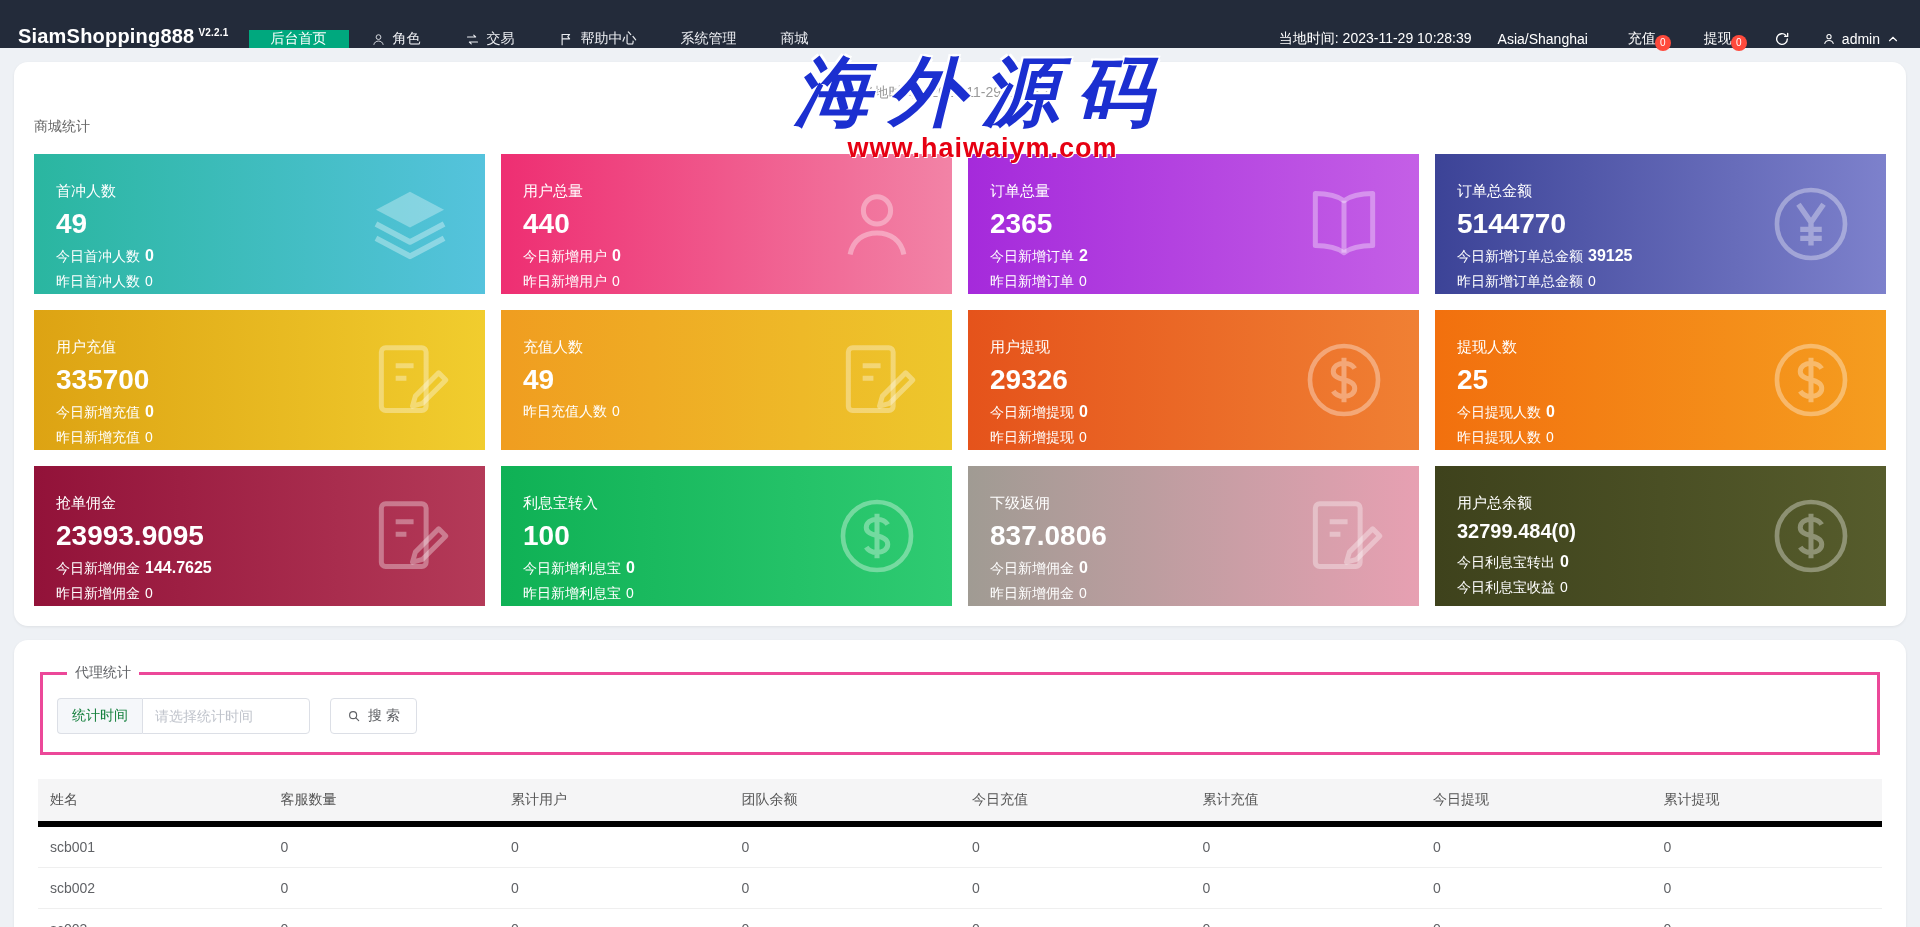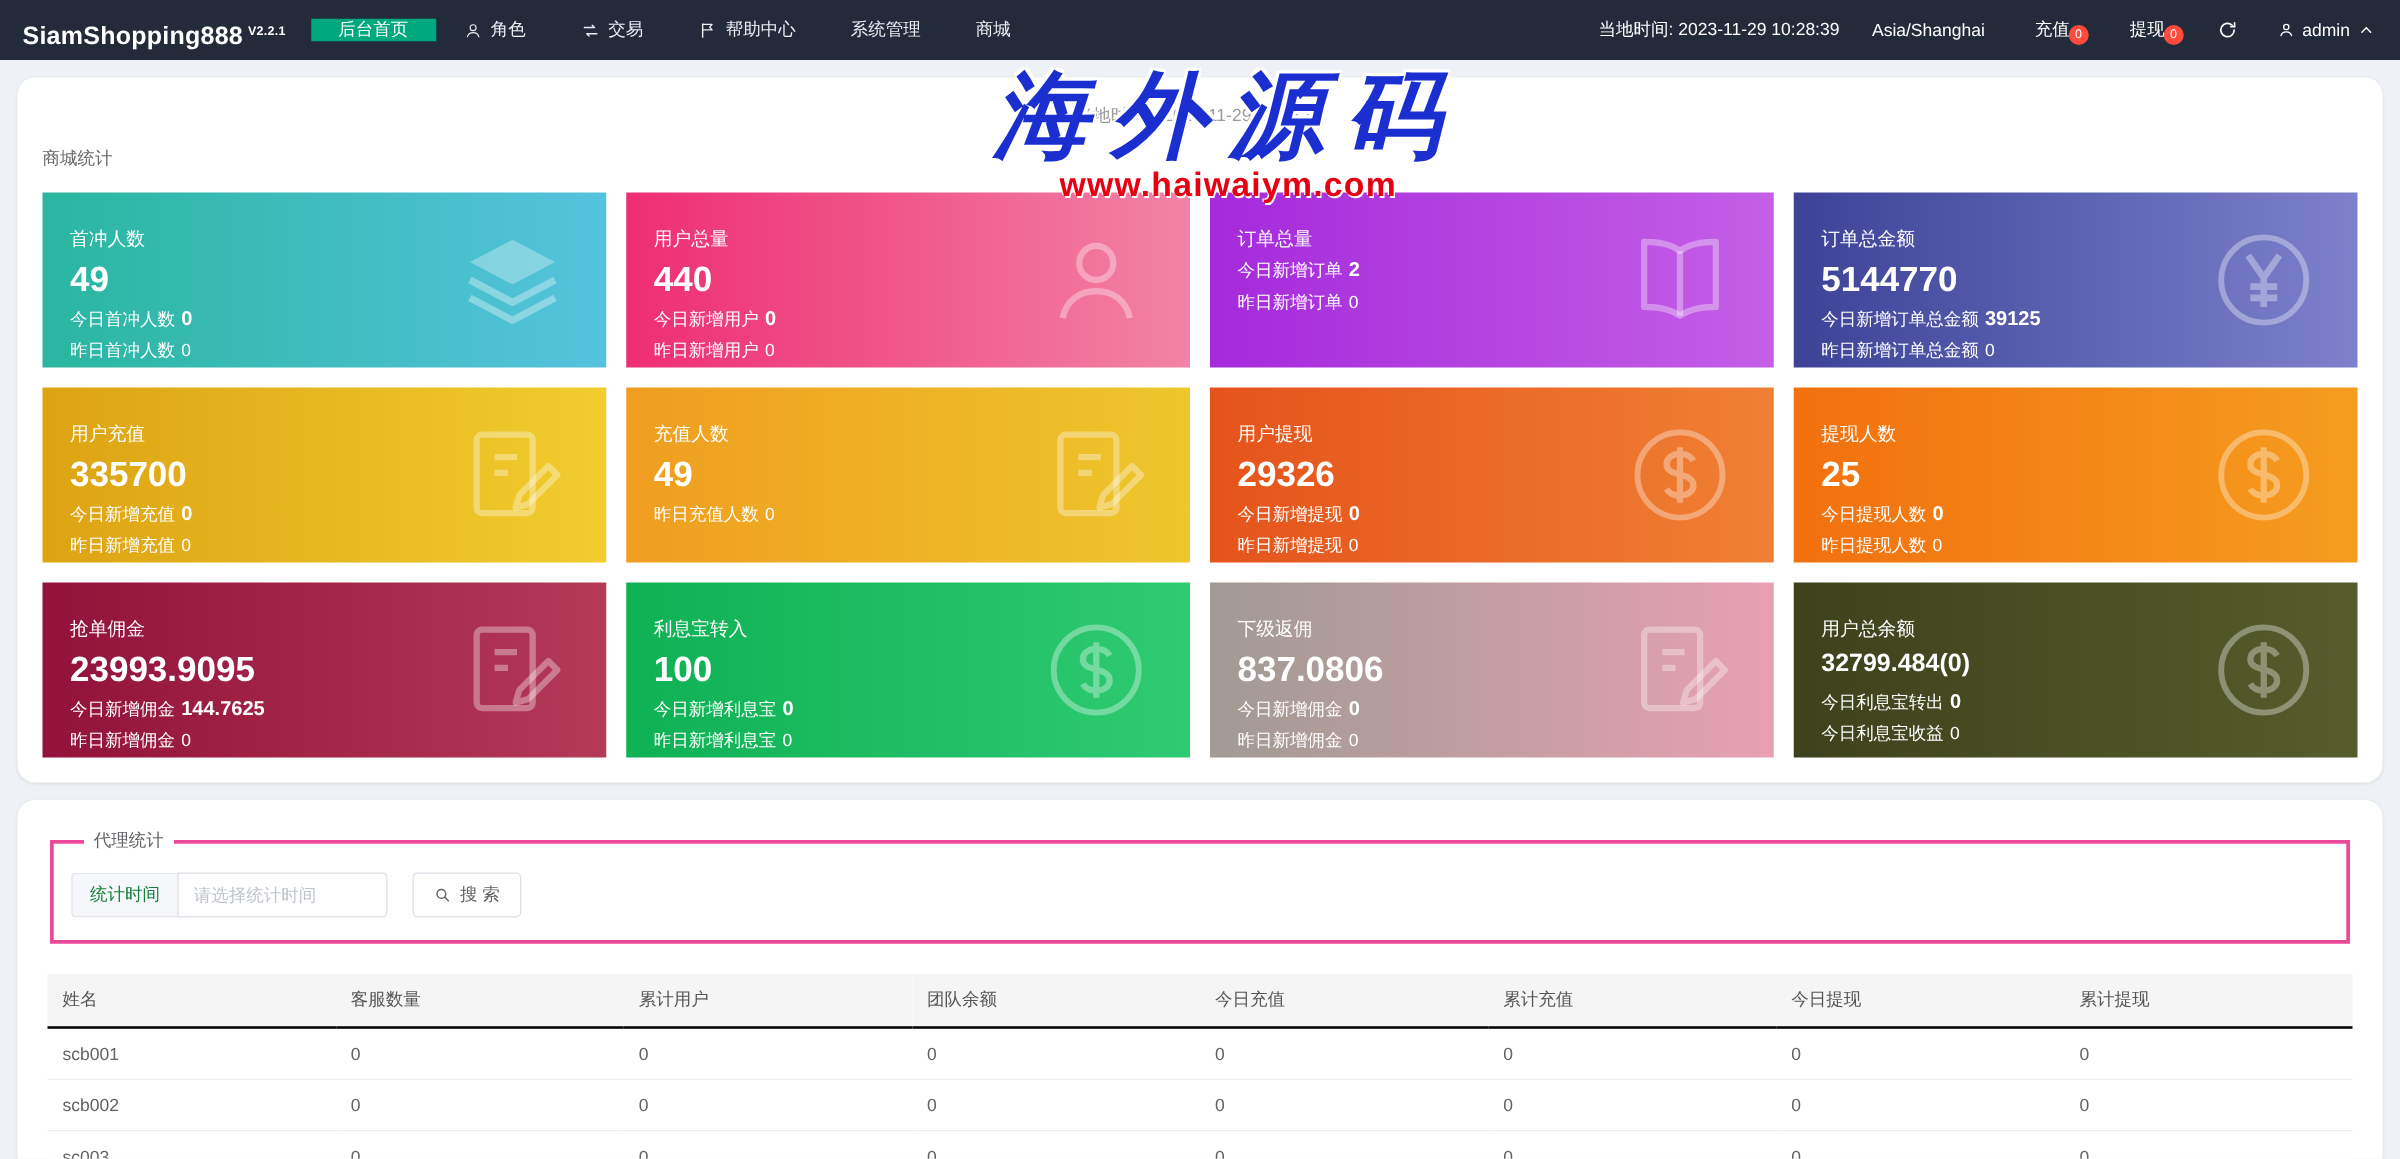--- a/index.html
+++ b/index.html
@@ -1,20 +1,20 @@
 <!DOCTYPE html>
 <html><head>
 <meta charset="utf-8">
 <style>
   * { margin:0; padding:0; box-sizing:border-box; }
   html,body { width:1920px; height:927px; overflow:hidden; background:#eef1f5;
     font-family:"Liberation Sans","DejaVu Sans",sans-serif; }
 
   
-  .navbar { height:48px; background:#232b3a; display:flex; align-items:center; color:#fff; position:relative; z-index:10; }
+  .navbar { height:48px; background:#232b3a; display:flex; align-items:flex-end; color:#fff; position:relative; z-index:10; }
   .brand { display:flex; align-items:flex-start; padding:10px 20px 0 18px; font-size:20px; font-weight:bold; letter-spacing:.2px; white-space:nowrap; }
   .brand .ver { font-size:10px; font-weight:bold; margin-left:4px; margin-top:2px; }
   .nav-menu { display:flex; align-items:stretch; }
   .nav-item { display:flex; align-items:center; gap:7px; padding:0 22px; font-size:14px; color:#eceef2; cursor:pointer; white-space:nowrap; }
   .nav-item.active { background:#00a87e; color:#fff; }
   .nav-icon { display:inline-flex; width:15px; height:15px; }
   .nav-icon svg { width:100%; height:100%; }
   .nav-right { margin-left:auto; display:flex; align-items:stretch; }
   .nav-time { display:flex; align-items:center; font-size:14px; padding:0 16px; white-space:nowrap; }
   .nav-time .tz { margin-left:26px; }
@@ -65,21 +65,21 @@
   .ig-input { border:1px solid #dcdfe6; height:36px; width:168px; padding:0 12px; font-size:14px;
     border-radius:0 4px 4px 0; color:#606266; outline:none; font-family:inherit; }
   .ig-input::placeholder { color:#c0c4cc; }
   .search-btn { margin-left:20px; height:36px; border:1px solid #dcdfe6; background:#fff; border-radius:4px;
     padding:0 16px; font-size:14px; color:#606266; display:flex; align-items:center; gap:7px; cursor:pointer; font-family:inherit; }
   .search-btn svg { width:14px; height:14px; }
 
   table.agent-table { width:calc(100% - 48px); margin:24px 24px 0; border-collapse:collapse;
     font-size:14px; color:#606266; table-layout:fixed; }
   table.agent-table th { background:#f5f5f6; text-align:left; font-weight:normal; color:#555;
-    padding:12px 12px; border-bottom:2px solid #000000; }
+    padding:12px 12px; border-bottom:6px solid #000000; }
   table.agent-table td { padding:12px 12px; border-bottom:1px solid #efefef; background:#fff; }
 </style>
 </head>
 <body>
 
 <div class="navbar">
   <div class="brand">
     <span>SiamShopping888</span>
     <span class="ver">V2.2.1</span>
   </div>
@@ -183,20 +183,21 @@
         <div class="value">440</div>
         <div class="sub"><span>今日新增用户</span><b>0</b></div>
         <div class="sub plain"><span>昨日新增用户</span><b>0</b></div>
         <div class="card-icon"><svg viewBox="0 0 24 24" fill="none" stroke="currentColor" stroke-width="1.4">
             <circle cx="12" cy="8.2" r="3.8"></circle>
             <path d="M4.5 20.5c.8-4 3.8-6 7.5-6s6.7 2 7.5 6"></path>
           </svg></div>
       </div>
       <div class="stat-card" style="background: linear-gradient(90deg, rgb(165, 42, 219), rgb(196, 95, 230));">
         <div class="title">订单总量</div>
+        <div class="value">2365</div>
         <div class="sub"><span>今日新增订单</span><b>2</b></div>
         <div class="sub plain"><span>昨日新增订单</span><b>0</b></div>
         <div class="card-icon"><svg viewBox="0 0 24 24" fill="none" stroke="currentColor" stroke-width="1.4" stroke-linejoin="round">
             <path d="M12 5.5C10 4 7 3.5 4 3.5v14.5c3 0 6 .5 8 2 2-1.5 5-2 8-2V3.5c-3 0-6 .5-8 2z"></path>
             <path d="M12 5.5V20"></path>
           </svg></div>
       </div>
       <div class="stat-card" style="background: linear-gradient(90deg, rgb(60, 67, 151), rgb(125, 129, 204));">
         <div class="title">订单总金额</div>
         <div class="value">5144770</div>

